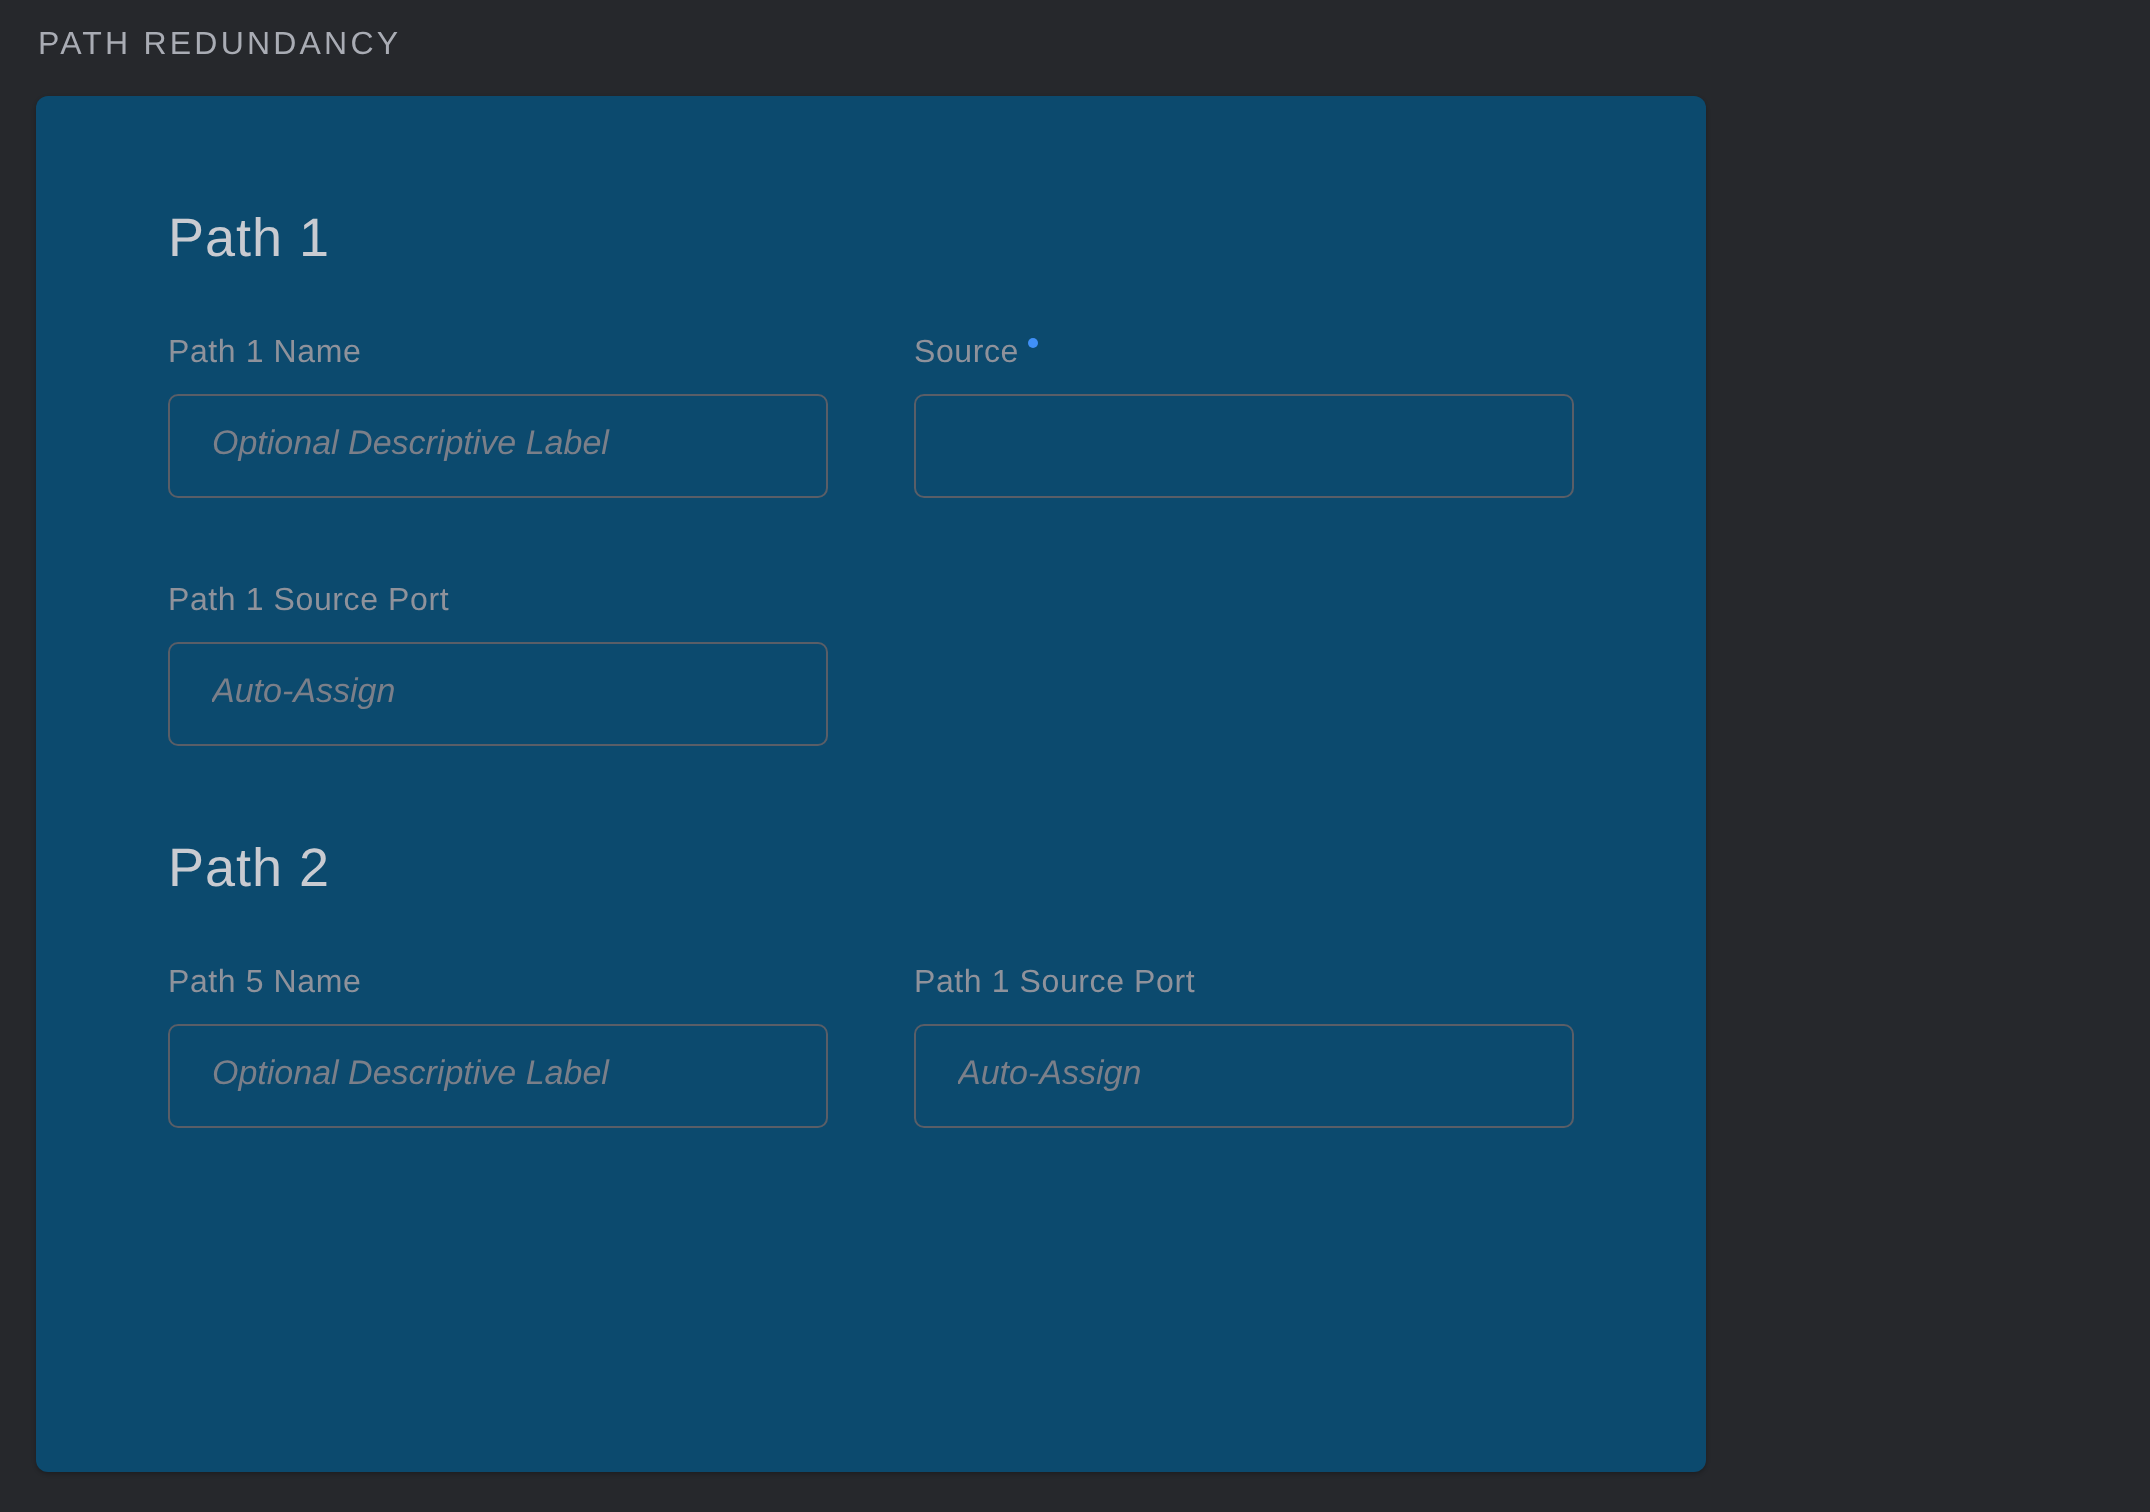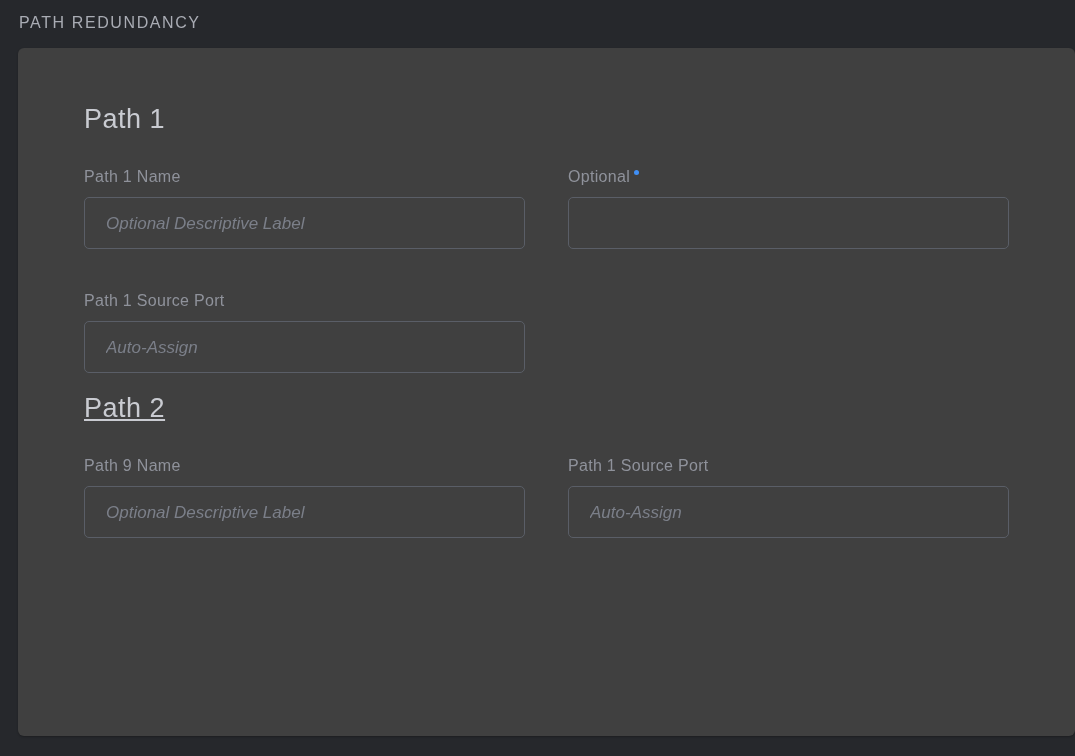--- a/index.html
+++ b/index.html
@@ -3,48 +3,47 @@
 <meta charset="utf-8">
 <style>
   * { box-sizing: border-box; }
   html, body {
     margin: 0;
     padding: 0;
     background: #26282c;
     font-family: "Liberation Sans", sans-serif;
   }
   .page {
-    width: 1075px;
+    width: 853px;
     height: 756px;
     padding: 12px 0 18px 18px;
   }
   .page-title {
     color: #a9acb4;
     font-size: 16px;
     font-weight: 500;
     letter-spacing: 1.6px;
     margin: 2px 0 16px 1px;
   }
   .card {
-    background: #404040;
+    background: #0c4a6e;
     border-radius: 6px;
     height: 688px;
     padding: 56px 66px 60px 66px;
     box-shadow: 0 1px 2px rgba(0,0,0,0.25);
   }
   .section-heading {
     color: #c9cbd1;
     font-size: 27px;
     font-weight: 300;
     letter-spacing: 0.5px;
     margin: 0 0 33px 0;
   }
   .section-heading.second {
-    margin-top: 20px;
-    text-decoration: underline;
+    margin-top: 46px;
   }
   .fields-grid {
     display: grid;
     grid-template-columns: 1fr 1fr;
     column-gap: 56px;
     row-gap: 38px;
     gap: 43px;
   }
   .field-label {
     display: block;
@@ -65,21 +64,21 @@
     top: -7px;
   }
   .text-input {
     width: 100%;
     height: 52px;
     background: transparent;
     border: 1px solid #5a5e67;
     border-radius: 5px;
     padding: 0 21px;
     color: #eef0f2;
-    font-size: 18px;
+    font-size: 12px;
     font-family: "Liberation Sans", sans-serif;
     outline: none;
   }
   .text-input::placeholder {
     color: #7b7f89;
     font-style: italic;
     font-size: 17px;
     opacity: 1;
   }
 </style>
@@ -95,38 +94,38 @@
     <h3 class="section-heading">Path 1</h3>
 
     <div class="fields-grid">
 
       <div class="field">
         <span class="field-label">Path 1 Name</span>
         <input type="text" class="text-input" placeholder="Optional Descriptive Label" value="" style="">
       </div>
 
       <div class="field">
-        <span class="field-label"><span>Optional</span><span class="required-dot"></span></span>
+        <span class="field-label"><span>Source</span><span class="required-dot"></span></span>
         <input type="text" class="text-input" placeholder="" value="" style="">
       </div>
 
       <div class="field">
         <span class="field-label">Path 1 Source Port</span>
         <input type="text" class="text-input" placeholder="Auto-Assign" value="" style="">
       </div>
 
 
     </div>
 
     <h3 class="section-heading second">Path 2</h3>
 
     <div class="fields-grid">
 
       <div class="field">
-        <span class="field-label">Path 9 Name</span>
+        <span class="field-label">Path 5 Name</span>
         <input type="text" class="text-input" placeholder="Optional Descriptive Label" value="" style="">
       </div>
 
 
       <div class="field">
         <span class="field-label">Path 1 Source Port</span>
         <input type="text" class="text-input" placeholder="Auto-Assign" value="" style="">
       </div>
 
 

